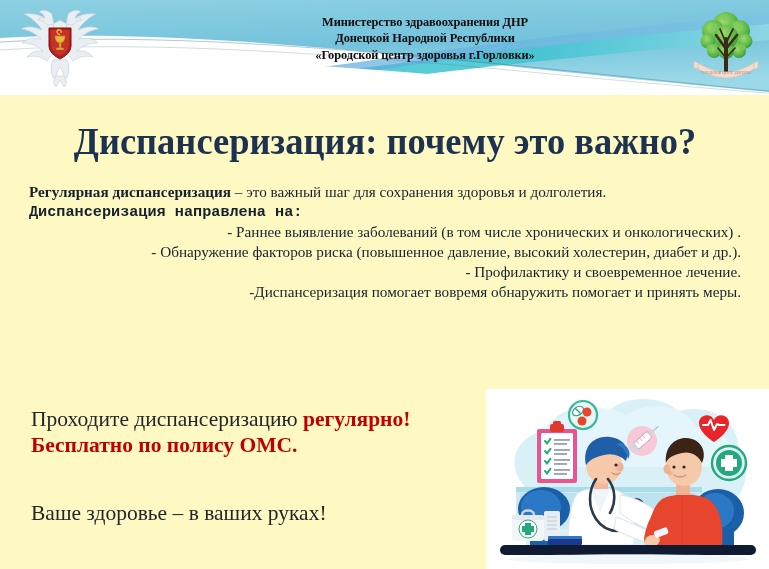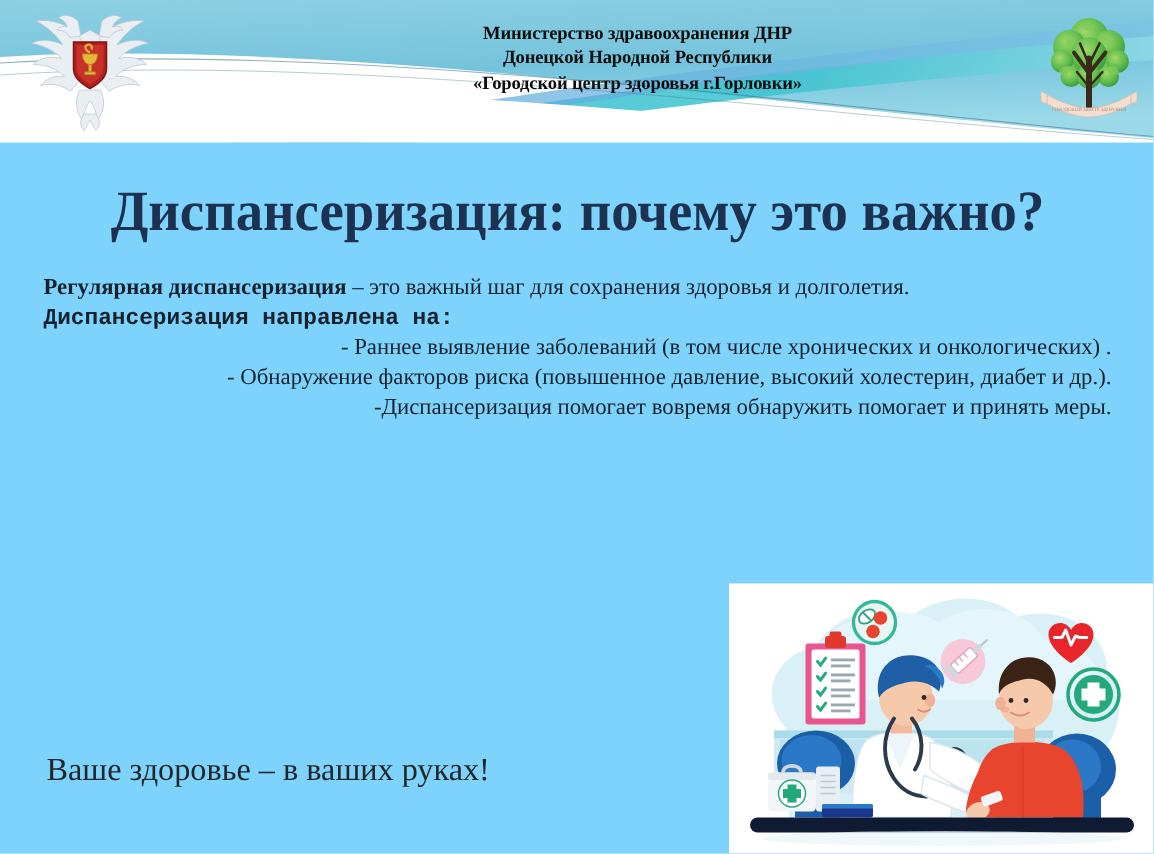--- a/index.html
+++ b/index.html
@@ -4,21 +4,21 @@
 <title>Диспансеризация</title>
 <style>
   html,body{margin:0;padding:0;}
   body{
     width:769px;height:569px;
     background:#ffffff;
     font-family:"Liberation Serif", serif;
     overflow:hidden;
     position:relative;
   }
-  .poster{position:relative;width:769px;height:569px;overflow:hidden;background:#7dd3fc;}
+  .poster{position:relative;width:769px;height:569px;overflow:hidden;background:#fef9c3;}
 
   
   .header{position:absolute;left:0;top:0;width:769px;height:95px;overflow:hidden;}
   .header-bg{position:absolute;inset:0;}
   .header-svg{position:absolute;left:0;top:0;width:769px;height:95px;display:block;}
 
   .org-title{
     position:absolute;left:230px;top:14px;width:390px;
     text-align:center;color:#0d0d0d;
     font-family:"Liberation Serif", serif;
@@ -203,23 +203,28 @@
     </svg>
   </div>
 
   <h1 class="main-title">Диспансеризация:  почему это важно?</h1>
 
   <div class="body-text">
     <p class="lead"><span class="b">Регулярная диспансеризация</span><span> – это важный шаг для сохранения здоровья и долголетия.</span></p>
     <p class="subhead">Диспансеризация направлена на:</p>
     <p class="bullet">-  Раннее выявление заболеваний (в том числе хронических и онкологических) .</p>
     <p class="bullet">- Обнаружение факторов риска (повышенное  давление, высокий холестерин, диабет и др.).</p>
+    <p class="bullet">- Профилактику и своевременное лечение.</p>
     <p class="bullet">-Диспансеризация помогает вовремя обнаружить помогает и принять меры.</p>
   </div>
 
+  <div class="cta">
+    <div><span>Проходите диспансеризацию </span><span class="red">регулярно!</span></div>
+    <div class="cta-line2">Бесплатно по полису ОМС.</div>
+  </div>
 
   <div class="cta-final">Ваше здоровье – в ваших руках!</div>
 
   <div class="illus">
     <svg viewBox="0 0 283 180">
       <rect x="0" y="0" width="283" height="180" fill="#ffffff"></rect>
 
       <path d="M38,96 C20,78 28,48 58,42 C70,22 96,12 122,22 C140,6 176,6 192,22 C222,14 252,30 252,58 C266,72 262,108 240,118 L240,156 L40,156 Z" fill="#d9f0f7"></path>
       <path d="M60,40 C80,18 118,12 140,26 C164,10 200,16 210,38 C236,36 252,56 246,78 L60,78 Z" fill="#e6f6fb" opacity="0.8"></path>
 

